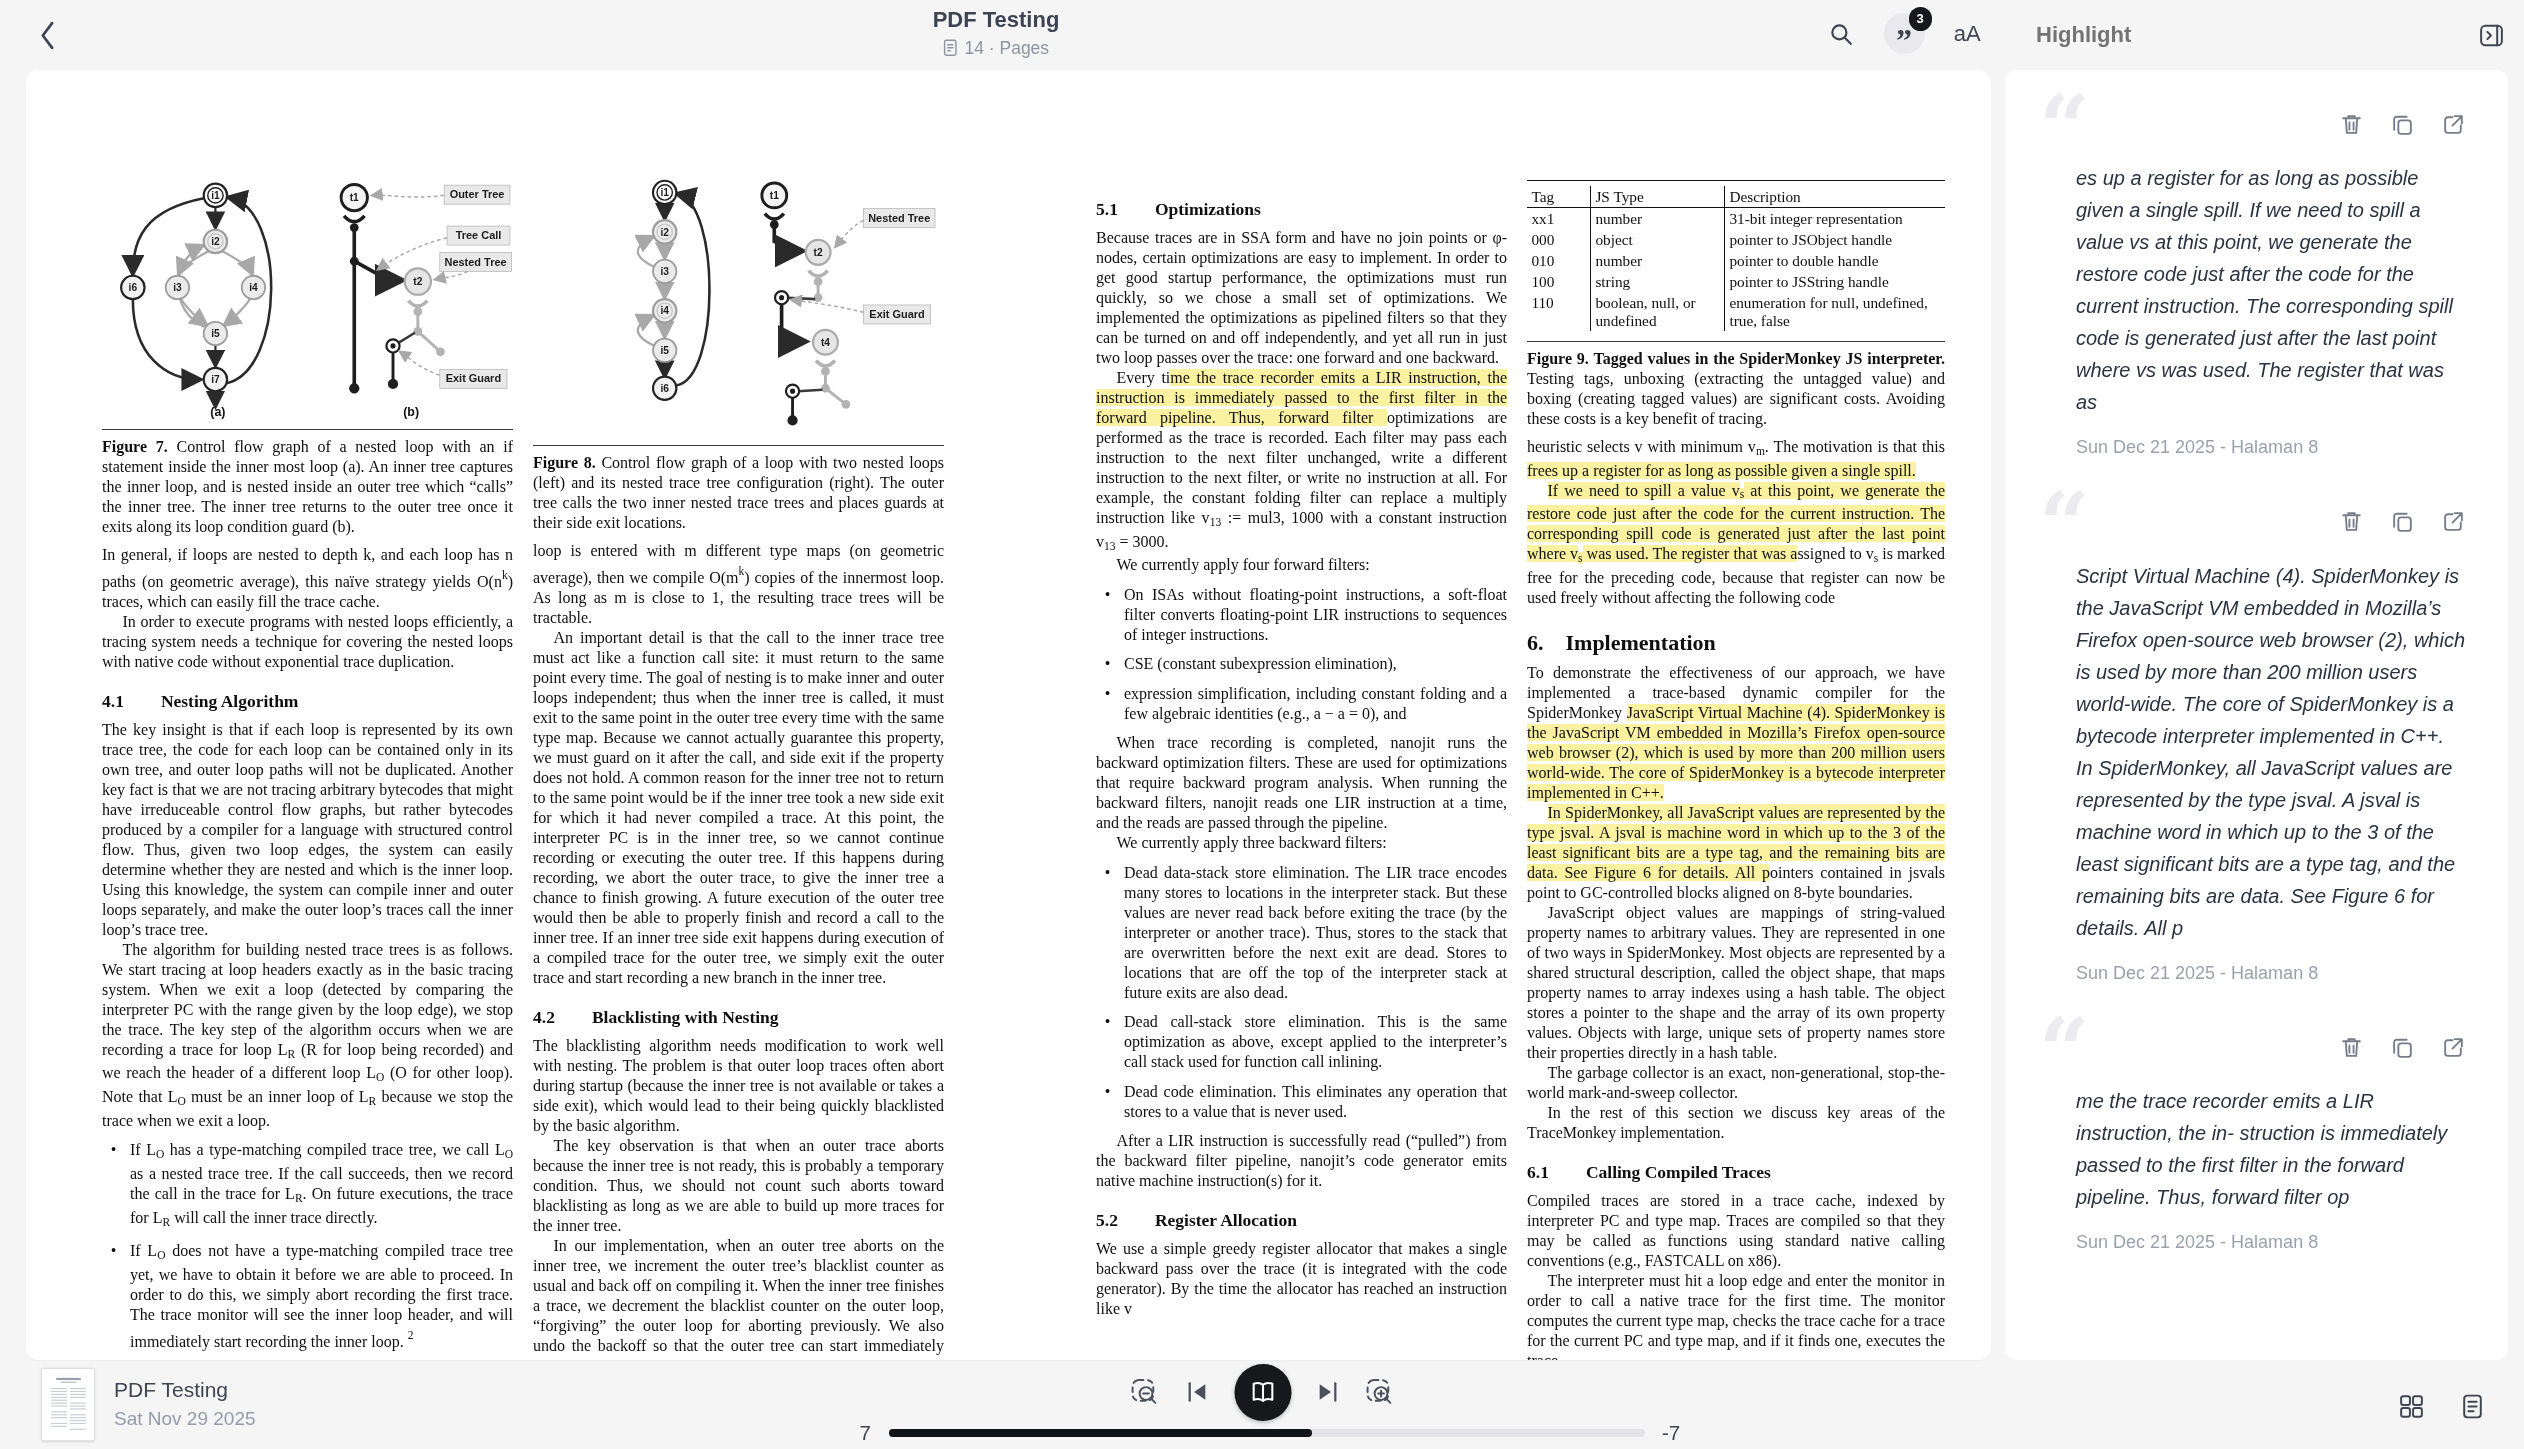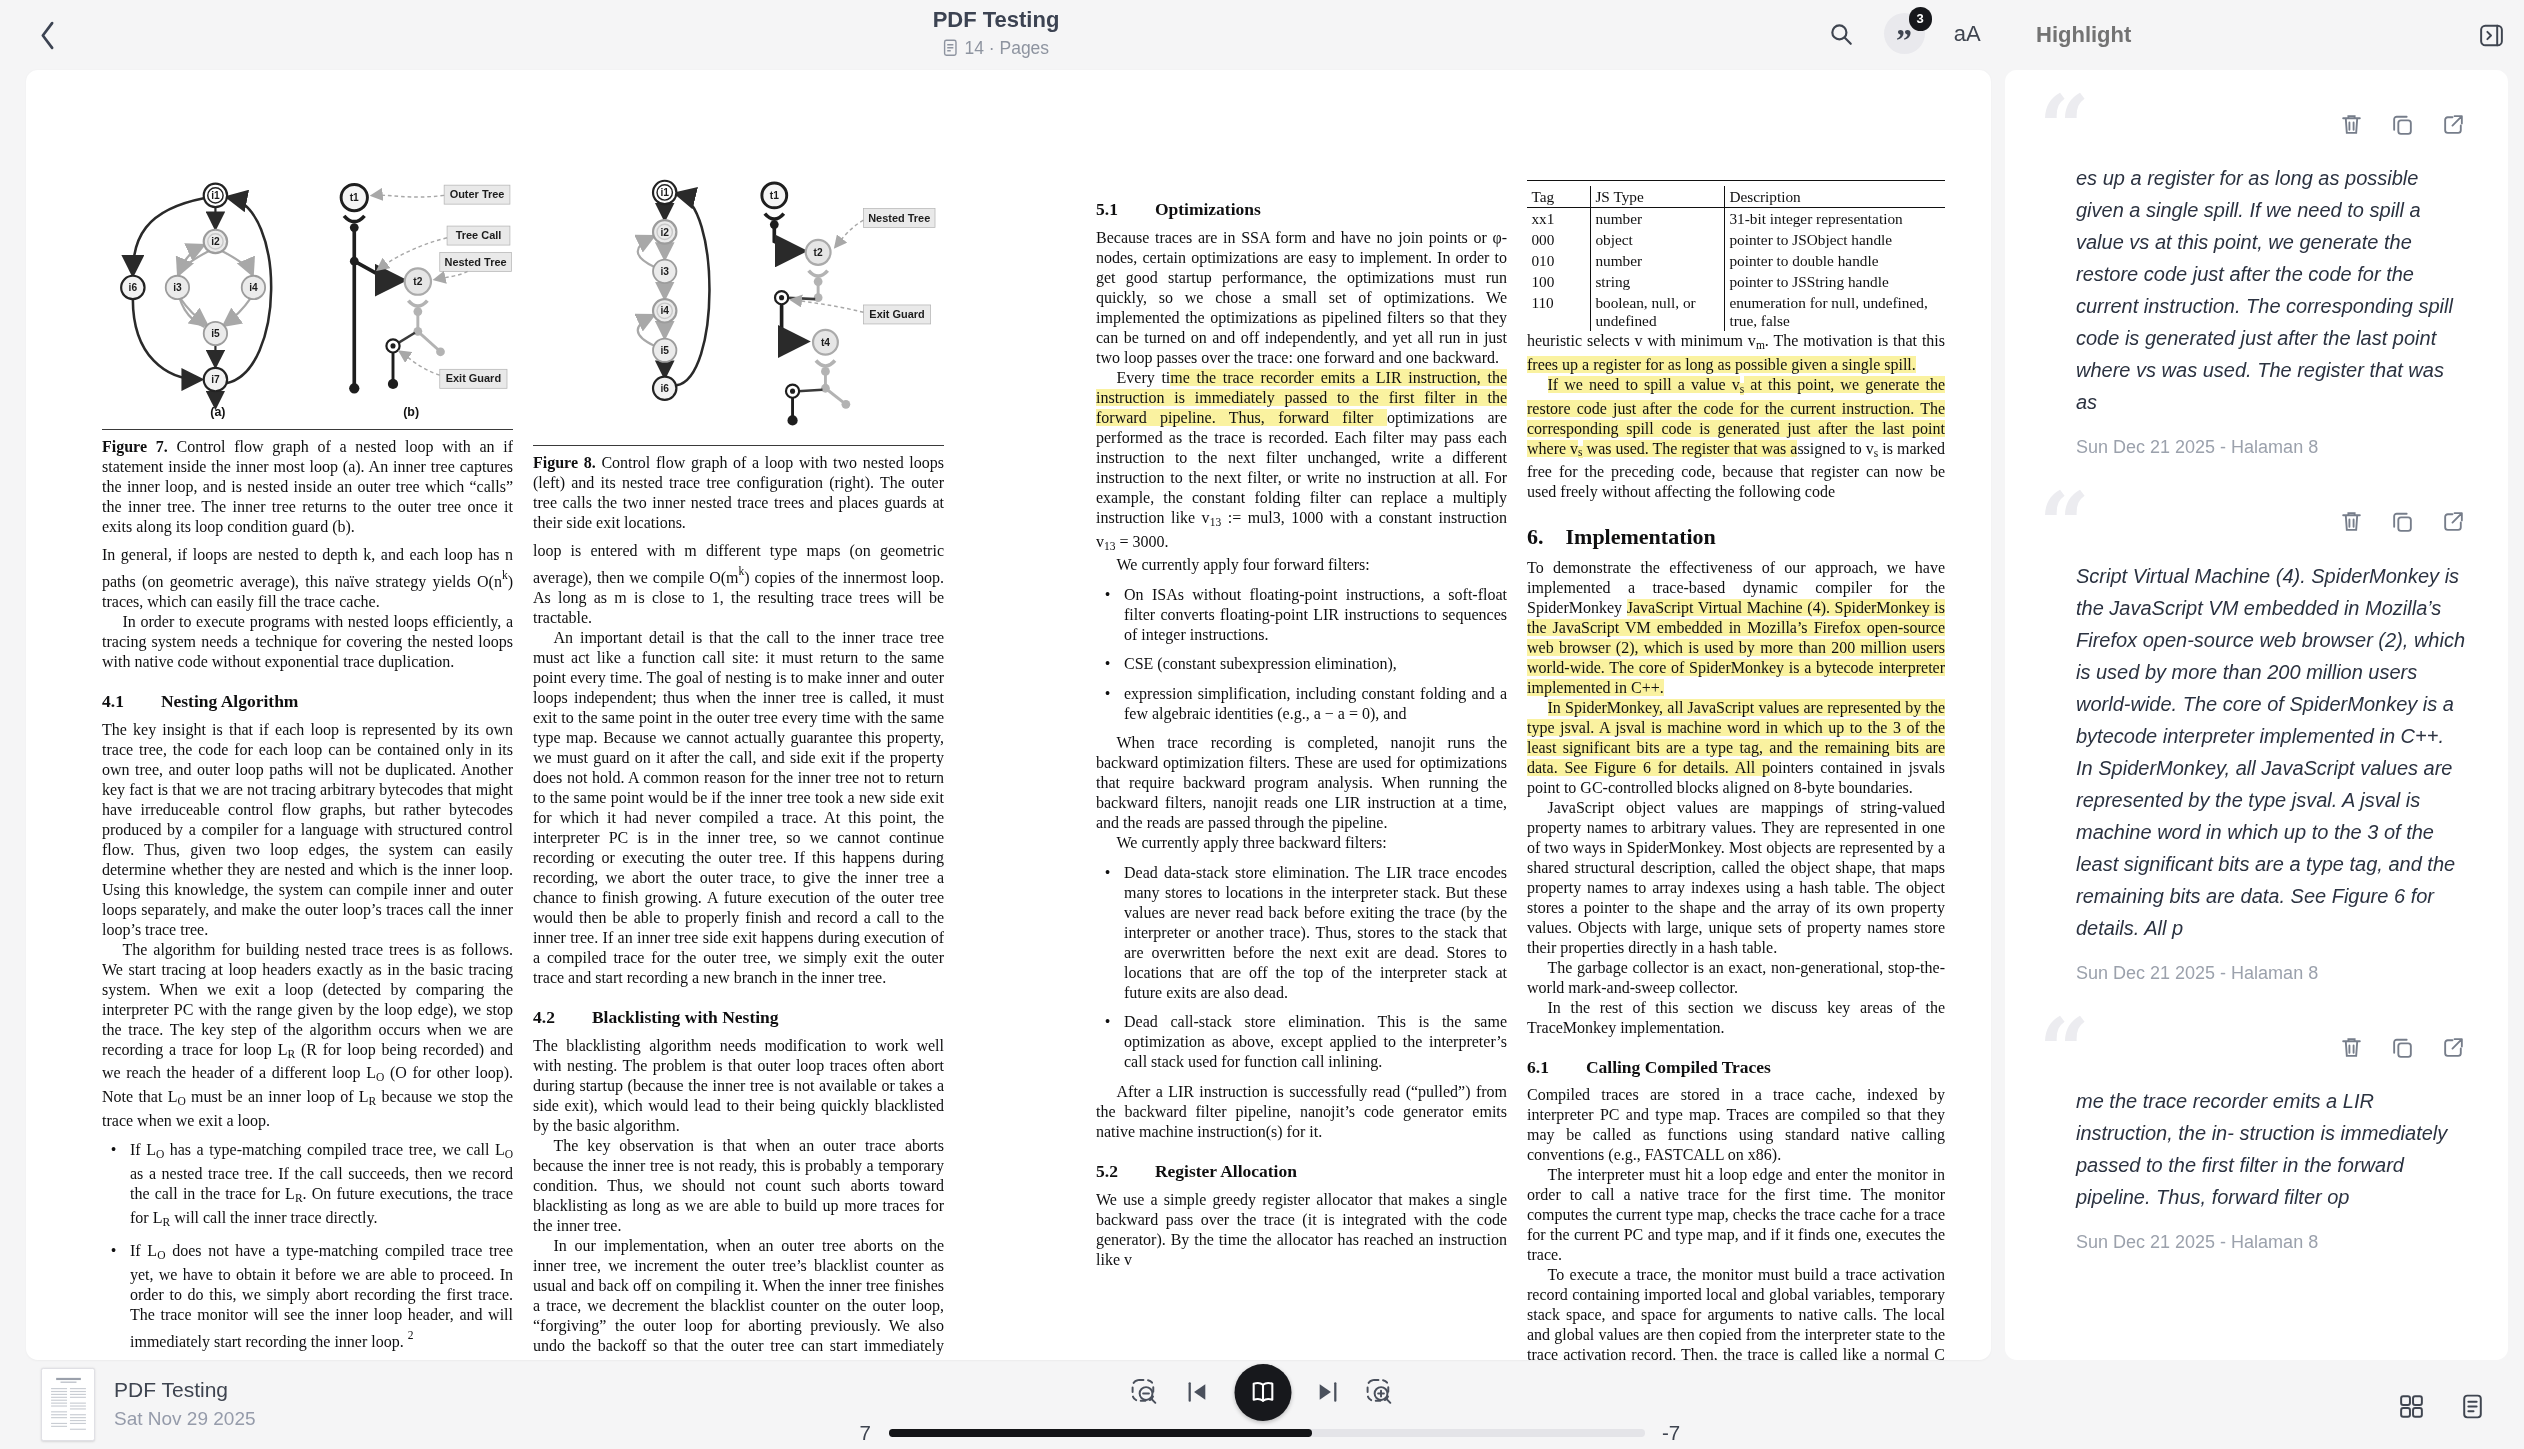--- a/index.html
+++ b/index.html
@@ -319,20 +319,21 @@
       <div class="para">Because traces are in SSA form and have no join points or φ-nodes, certain optimizations are easy to implement. In order to get good startup performance, the optimizations must run quickly, so we chose a small set of optimizations. We implemented the optimizations as pipelined filters so that they can be turned on and off independently, and yet all run in just two loop passes over the trace: one forward and one backward.</div>
       <div class="para ind"><span>Every ti</span><span class="hl">me the trace recorder emits a LIR instruction, the instruction is immediately passed to the first filter in the forward pipeline. Thus, forward filter </span><span>optimizations are performed as the trace is recorded. Each filter may pass each instruction to the next filter unchanged, write a different instruction to the next filter, or write no instruction at all. For example, the constant folding filter can replace a multiply instruction like v</span><span class="sb">13</span><span> := mul3, 1000 with a constant instruction v</span><span class="sb">13</span><span> = 3000.</span></div>
       <div class="para ind">We currently apply four forward filters:</div>
       <div class="bullet">On ISAs without floating-point instructions, a soft-float filter converts floating-point LIR instructions to sequences of integer instructions.</div>
       <div class="bullet">CSE (constant subexpression elimination),</div>
       <div class="bullet">expression simplification, including constant folding and a few algebraic identities (e.g., a − a = 0), and</div>
       <div class="para ind">When trace recording is completed, nanojit runs the backward optimization filters. These are used for optimizations that require backward program analysis. When running the backward filters, nanojit reads one LIR instruction at a time, and the reads are passed through the pipeline.</div>
       <div class="para ind">We currently apply three backward filters:</div>
       <div class="bullet">Dead data-stack store elimination. The LIR trace encodes many stores to locations in the interpreter stack. But these values are never read back before exiting the trace (by the interpreter or another trace). Thus, stores to the stack that are overwritten before the next exit are dead. Stores to locations that are off the top of the interpreter stack at future exits are also dead.</div>
       <div class="bullet">Dead call-stack store elimination. This is the same optimization as above, except applied to the interpreter’s call stack used for function call inlining.</div>
+      <div class="bullet">Dead code elimination. This eliminates any operation that stores to a value that is never used.</div>
       <div class="para ind">After a LIR instruction is successfully read (“pulled”) from the backward filter pipeline, nanojit’s code generator emits native machine instruction(s) for it.</div>
       <div class="h2">
         <span>5.2</span>
         <span>Register Allocation</span>
       </div>
       <div class="para"><span>We use a simple greedy register allocator that makes a single backward pass over the trace (it is integrated with the code generator). By the time the allocator has reached an instruction like v</span></div>
     </div>
   <div class="pdfcol col-r2">
       <div class="fig-table">
         <div class="ft-cell ft-h c0">Tag</div>
@@ -347,20 +348,21 @@
         <div class="ft-cell c0">010</div>
         <div class="ft-cell c1">number</div>
         <div class="ft-cell c2">pointer to double handle</div>
         <div class="ft-cell c0">100</div>
         <div class="ft-cell c1">string</div>
         <div class="ft-cell c2">pointer to JSString handle</div>
         <div class="ft-cell c0">110</div>
         <div class="ft-cell c1">boolean, null, or undefined</div>
         <div class="ft-cell c2">enumeration for null, undefined, true, false</div>
       </div>
+      <div class="caption"><span class="cap-label">Figure 9. Tagged values in the SpiderMonkey JS interpreter. </span>Testing tags, unboxing (extracting the untagged value) and boxing (creating tagged values) are significant costs. Avoiding these costs is a key benefit of tracing.</div>
       <div class="para"><span>heuristic selects v with minimum v</span><span class="sb">m</span><span>. The motivation is that this </span><span class="hl">frees up a register for as long as possible given a single spill.</span></div>
       <div class="para ind"><span class="hl">If we need to spill a value v</span><span class="hl sb">s</span><span class="hl"> at this point, we generate the restore code just after the code for the current instruction. The corresponding spill code is generated just after the last point where v</span><span class="hl sb">s</span><span class="hl"> was used. The register that was a</span><span>ssigned to v</span><span class="sb">s</span><span> is marked free for the preceding code, because that register can now be used freely without affecting the following code</span></div>
       <div class="h1">
         <span>6.</span>
         <span>Implementation</span>
       </div>
       <div class="para"><span>To demonstrate the effectiveness of our approach, we have implemented a trace-based dynamic compiler for the SpiderMonkey </span><span class="hl">JavaScript Virtual Machine (4). SpiderMonkey is the JavaScript VM embedded in Mozilla’s Firefox open-source web browser (2), which is used by more than 200 million users world-wide. The core of SpiderMonkey is a bytecode interpreter implemented in C++.</span></div>
       <div class="para ind"><span class="hl">In SpiderMonkey, all JavaScript values are represented by the type jsval. A jsval is machine word in which up to the 3 of the least significant bits are a type tag, and the remaining bits are data. See Figure 6 for details. All p</span><span>ointers contained in jsvals point to GC-controlled blocks aligned on 8-byte boundaries.</span></div>
       <div class="para ind">JavaScript object values are mappings of string-valued property names to arbitrary values. They are represented in one of two ways in SpiderMonkey. Most objects are represented by a shared structural description, called the object shape, that maps property names to array indexes using a hash table. The object stores a pointer to the shape and the array of its own property values. Objects with large, unique sets of property names store their properties directly in a hash table.</div>
       <div class="para ind">The garbage collector is an exact, non-generational, stop-the-world mark-and-sweep collector.</div>

